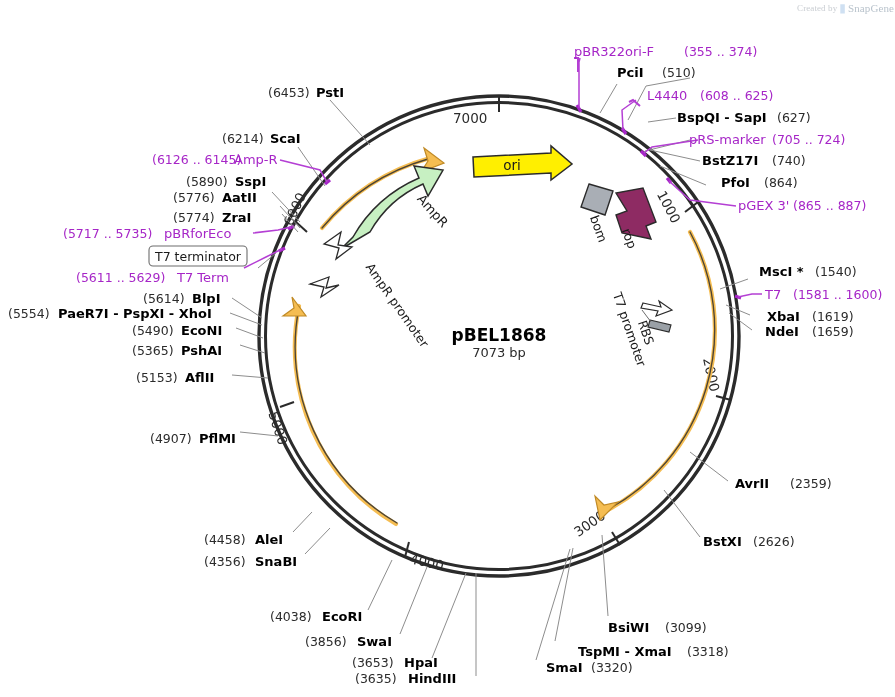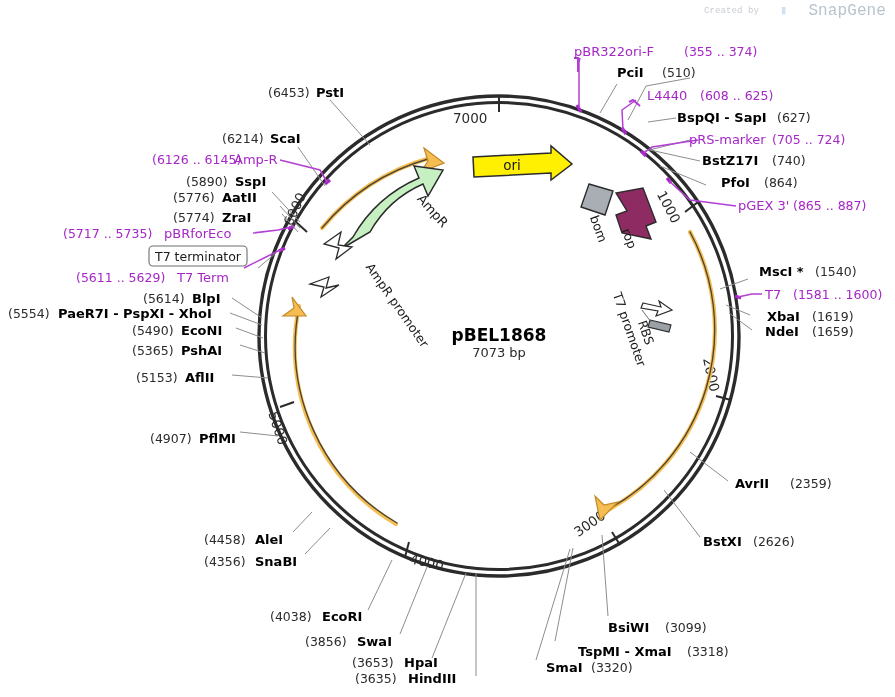--- a/index.html
+++ b/index.html
@@ -5,27 +5,27 @@
   html,body{margin:0;padding:0;}
   body{
     width:895px;height:697px;
     background:#ffffff;
     font-family:"DejaVu Sans","Liberation Sans",sans-serif;
     position:relative;
     overflow:hidden;
   }
   #map{position:absolute;left:0;top:0;width:895px;height:697px;}
   .wm{
-    position:absolute;right:9px;top:2px;
+    position:absolute;right:1px;top:2px;
     font-size:9px;color:#c9cdd2;
-    font-family:Liberation Mono, monospace;
+    font-family:Liberation Serif, serif;
     letter-spacing:.1px;
-    display:flex;align-items:center;gap:21px;
+    display:flex;align-items:center;gap:2px;
   }
-  .wm .brand{color:#b9c3cc;font-size:16px;}
+  .wm .brand{color:#b9c3cc;font-size:11px;}
   .wm .tick{color:#cfe0f2;font-size:12px;line-height:1;}
   text{dominant-baseline:middle;}
 </style>
 </head>
 <body>
 
 <div class="wm">
   <span>Created by</span>
   <span class="tick">▮</span>
   <span class="brand">SnapGene</span>

